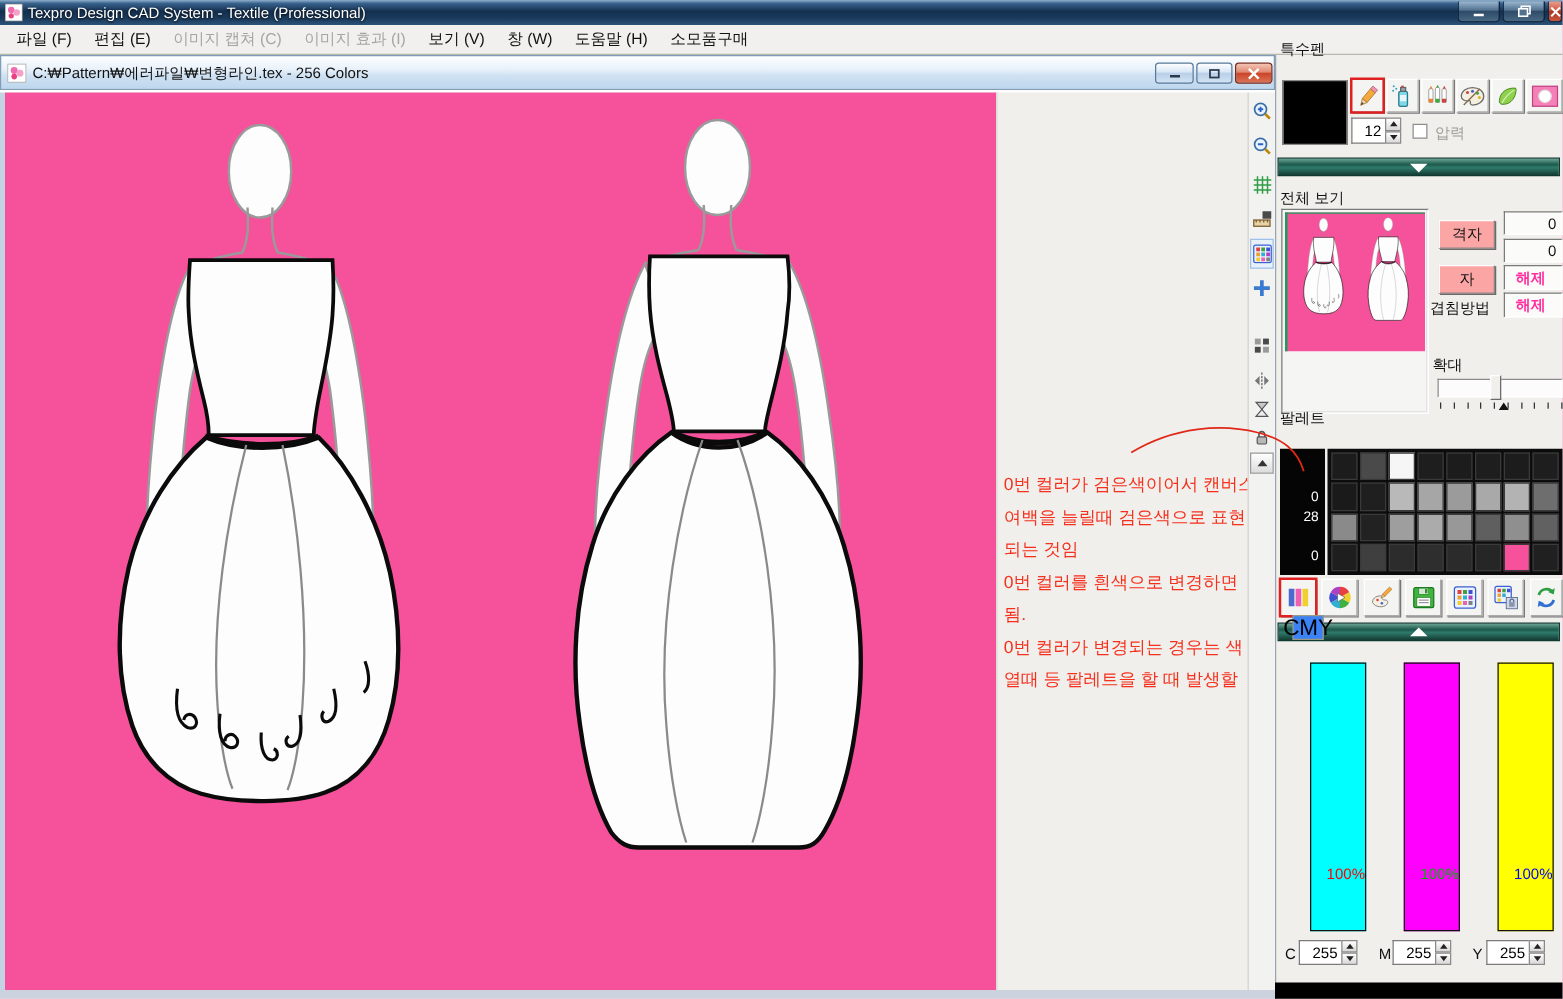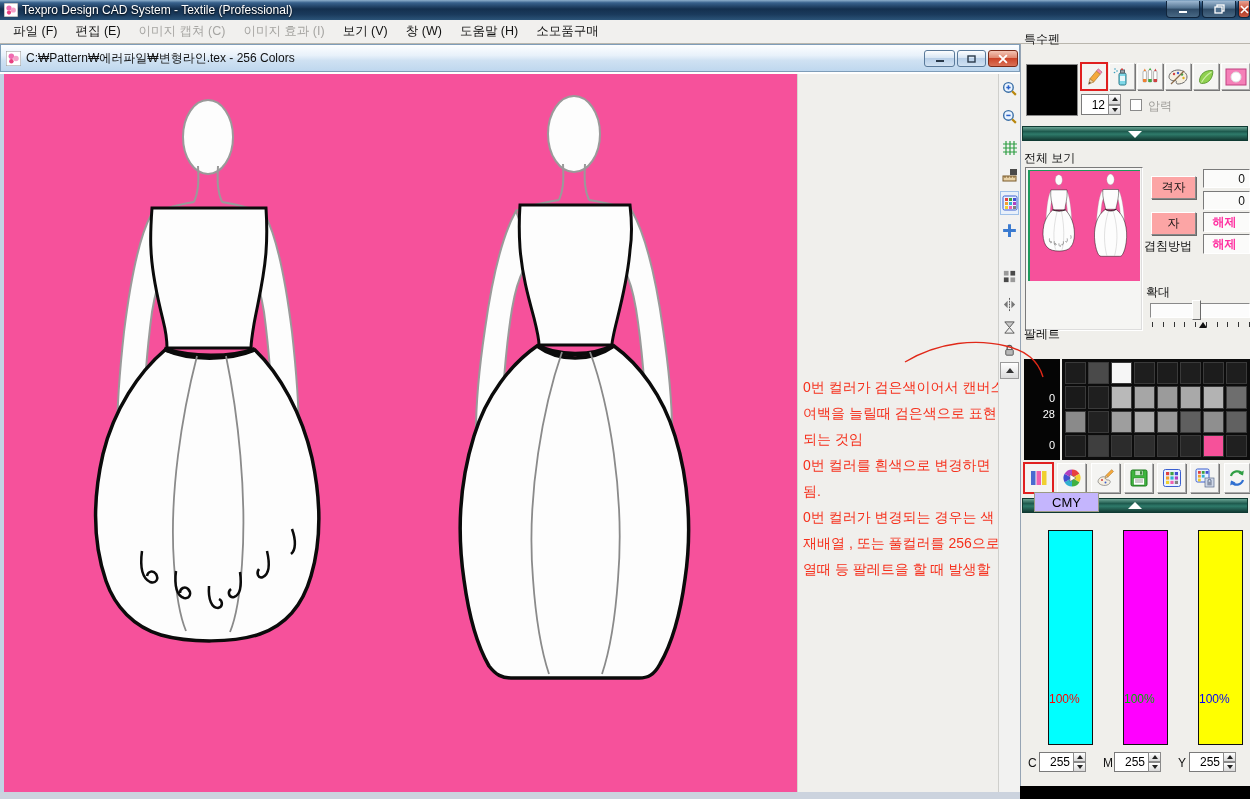--- a/index.html
+++ b/index.html
@@ -82,26 +82,26 @@
 
   #swatch-grid { position:absolute; left:1062px; top:359px; width:188px; height:101px; background:#0c0c0c;
     display:grid; grid-template-columns:repeat(8,1fr); grid-template-rows:repeat(4,1fr); gap:2px; padding:3px; }
   .swatch { border:1px solid #3a3a3a; }
 
   #palette-index { position:absolute; left:1024px; top:359px; width:36px; height:101px; background:#050505;
     color:#fff; font-size:11px; text-align:right; padding-right:4px; }
   #palette-index div { position:absolute; right:5px; }
 
   .cmybar { position:absolute; top:530px; width:45px; height:215px; border:1px solid #111;
-    display:flex; align-items:flex-end; justify-content:flex-start; }
+    display:flex; align-items:flex-end; justify-content:flex-end; }
   .cmybar span { font-size:12px; margin-bottom:38px; }
   .cmylbl { position:absolute; top:756px; font-size:12px; color:#111; }
 
-  #cmy-tab { position:absolute; left:1034px; top:492px; width:65px; height:20px; background:#c4b5fd;
-    border:1px solid #9a9a84; display:flex; align-items:center; justify-content:center; font-size:13px; z-index:5; }
+  #cmy-tab { position:absolute; left:1034px; top:492px; width:25px; height:20px; background:#3b82f6;
+    border:1px solid #9a9a84; display:flex; align-items:center; justify-content:center; font-size:18px; z-index:5; }
 
   .slider-track { position:absolute; left:1150px; top:303px; width:100px; height:15px; background:#fcfcfc;
     border:1px solid #8a8a8a; border-bottom-color:#fff; border-right-color:#fff; }
   .slider-thumb { position:absolute; left:1192px; top:300px; width:9px; height:20px; background:#f0efec;
     border:1px solid #6a6a6a; border-top-color:#fff; border-left-color:#fff; }
   .ticks { position:absolute; left:1152px; top:322px; width:98px; display:flex; justify-content:space-between; }
   .ticks i { width:1px; height:5px; background:#333; }
   .tick-marker { position:absolute; left:1199px; top:322px; width:0; height:0;
     border-left:4px solid transparent; border-right:4px solid transparent; border-bottom:6px solid #111; }
 
@@ -223,21 +223,20 @@
     </svg>
 </div>
 <div class="abs" id="doc-side">
   <div id="annotation-lines" style="position: absolute; left: 5px; top: 300px; color: rgb(245, 48, 28);">
       <div class="ann-line">0번 컬러가 검은색이어서 캔버스</div>
       <div class="ann-line">여백을 늘릴때 검은색으로 표현</div>
       <div class="ann-line">되는 것임</div>
       <div class="ann-line">0번 컬러를 흰색으로 변경하면</div>
       <div class="ann-line">됨.</div>
       <div class="ann-line">0번 컬러가 변경되는 경우는 색</div>
-      <div class="ann-line">재배열 , 또는 풀컬러를 256으로</div>
       <div class="ann-line">열때 등 팔레트을 할 때 발생할</div>
     </div>
 </div>
 <div class="abs" id="child-bottom"></div>
 
 <svg class="abs" style="left:790px;top:335px;z-index:6;pointer-events:none" width="270" height="70" viewBox="0 0 270 70">
   <path d="M115,27 C150,6 188,4 216,11 C236,16 248,25 253,42" fill="none" stroke="#e02818" stroke-width="1.4"></path>
 </svg>
 
 <div class="abs" id="side-toolbar"></div>

